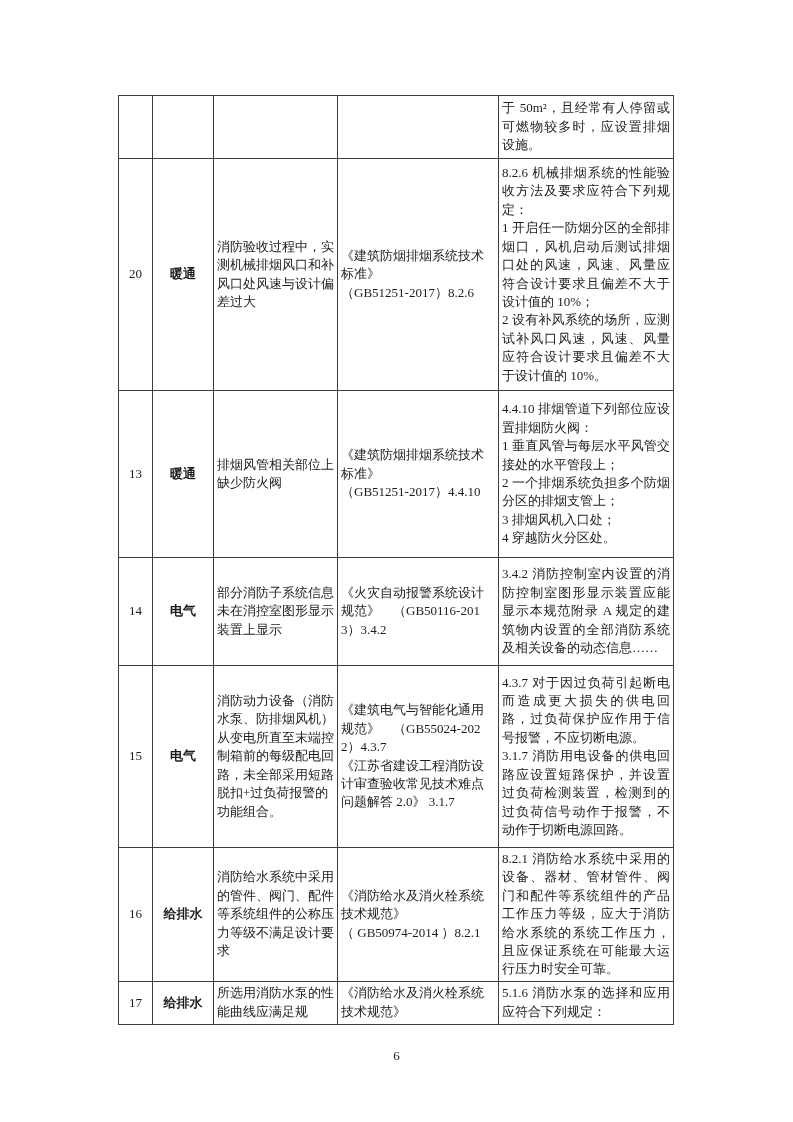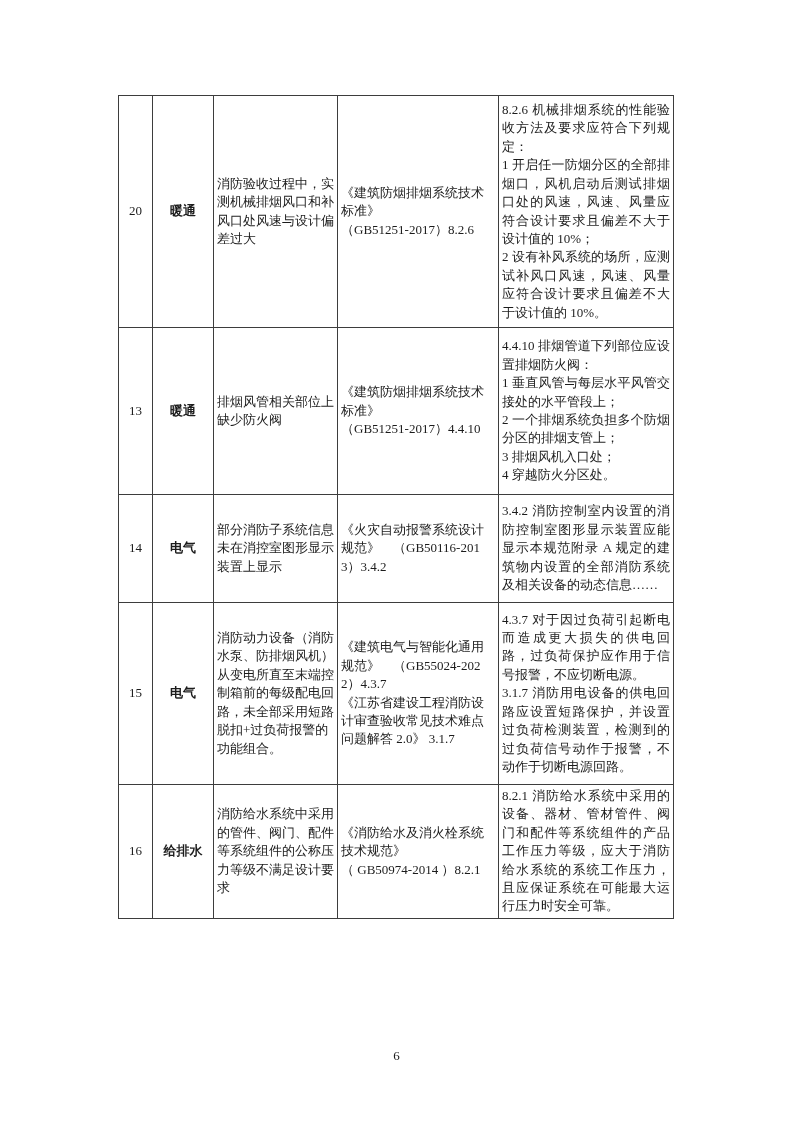--- a/index.html
+++ b/index.html
@@ -63,20 +63,27 @@
 
   <table class="doc-table">
     <colgroup>
       <col style="width:34px">
       <col style="width:61px">
       <col style="width:124px">
       <col style="width:161px">
       <col style="width:175px">
     </colgroup>
     <tbody>
+      <tr class="r0">
+        <td class="c-no"></td>
+        <td class="c-cat"></td>
+        <td class="c-prob"></td>
+        <td class="c-std"></td>
+        <td class="c-req">于 50m²，且经常有人停留或可燃物较多时，应设置排烟设施。</td>
+      </tr>
       <tr class="r1">
         <td class="c-no">20</td>
         <td class="c-cat">暖通</td>
         <td class="c-prob al-c">消防验收过程中，实测机械排烟风口和补风口处风速与设计偏差过大</td>
         <td class="c-std">《建筑防烟排烟系统技术标准》
 （GB51251-2017）8.2.6</td>
         <td class="c-req">8.2.6 机械排烟系统的性能验收方法及要求应符合下列规定：
 1 开启任一防烟分区的全部排烟口，风机启动后测试排烟口处的风速，风速、风量应符合设计要求且偏差不大于设计值的 10%；
 2 设有补风系统的场所，应测试补风口风速，风速、风量应符合设计要求且偏差不大于设计值的 10%。</td>
       </tr>
@@ -109,18 +116,25 @@
 3.1.7 消防用电设备的供电回路应设置短路保护，并设置过负荷检测装置，检测到的过负荷信号动作于报警，不动作于切断电源回路。</td>
       </tr>
       <tr class="r5">
         <td class="c-no">16</td>
         <td class="c-cat">给排水</td>
         <td class="c-prob">消防给水系统中采用的管件、阀门、配件等系统组件的公称压力等级不满足设计要求</td>
         <td class="c-std">《消防给水及消火栓系统技术规范》
 （ GB50974-2014 ）8.2.1</td>
         <td class="c-req">8.2.1 消防给水系统中采用的设备、器材、管材管件、阀门和配件等系统组件的产品工作压力等级，应大于消防给水系统的系统工作压力，且应保证系统在可能最大运行压力时安全可靠。</td>
       </tr>
+      <tr class="r6">
+        <td class="c-no">17</td>
+        <td class="c-cat">给排水</td>
+        <td class="c-prob">所选用消防水泵的性能曲线应满足规</td>
+        <td class="c-std">《消防给水及消火栓系统技术规范》</td>
+        <td class="c-req">5.1.6 消防水泵的选择和应用应符合下列规定：</td>
+      </tr>
     </tbody>
   </table>
 
   <div class="page-number">6</div>
 
 </div>
 
 </body></html>

